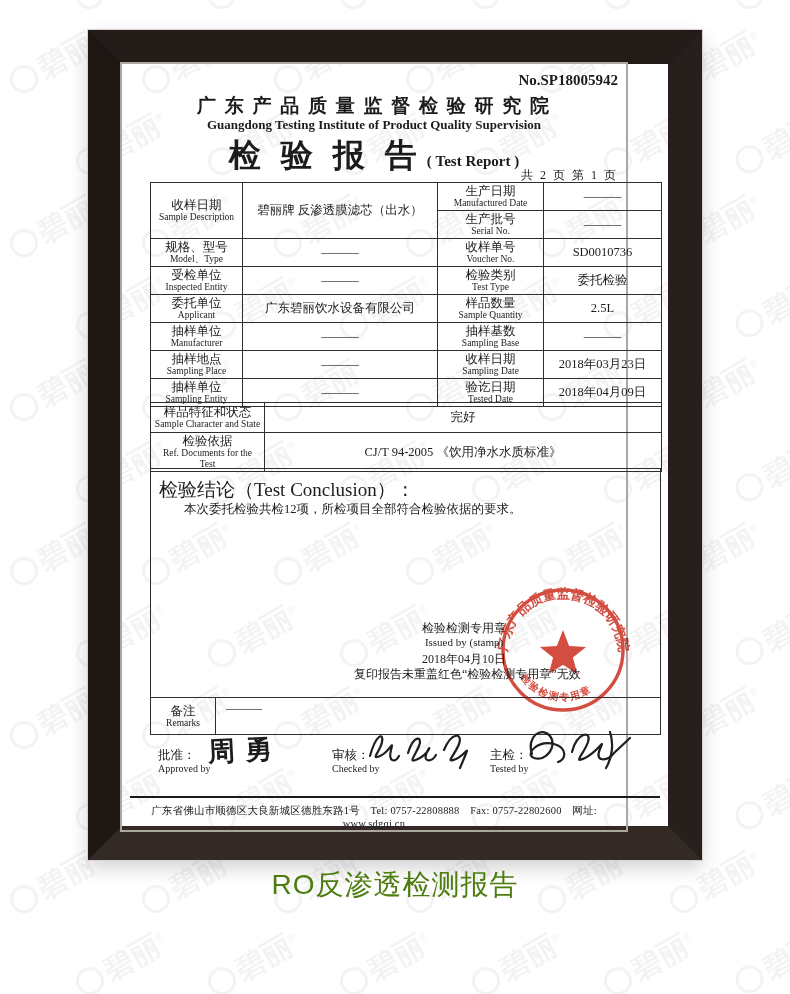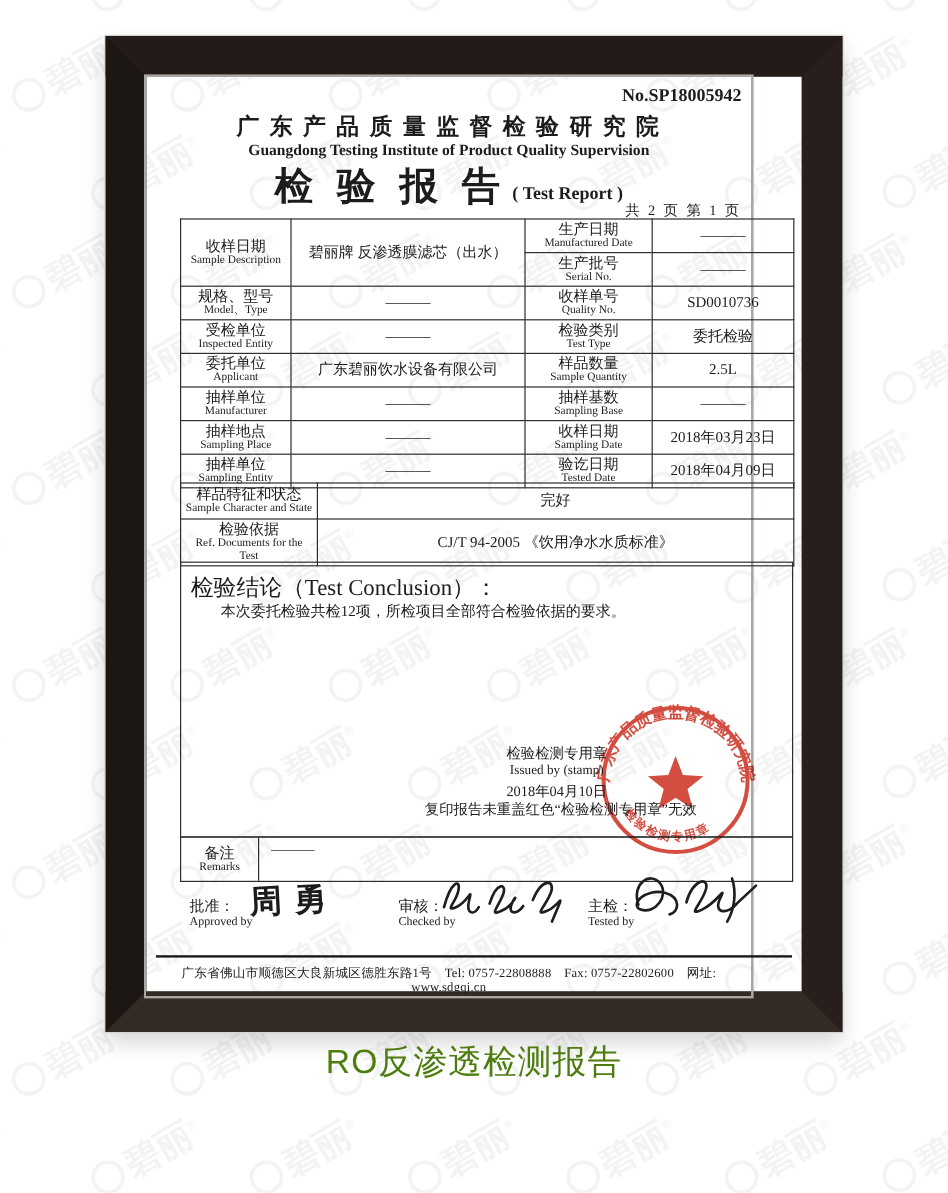--- a/index.html
+++ b/index.html
@@ -201,21 +201,21 @@
         <td>———</td>
       </tr>
       <tr style="height:27px">
         <td class="lbl">
           <span class="cn">规格、型号</span>
           <span class="en">Model、Type</span>
         </td>
         <td>———</td>
         <td class="lbl">
           <span class="cn">收样单号</span>
-          <span class="en">Quality No.</span>
+          <span class="en">Voucher No.</span>
         </td>
         <td>SD0010736</td>
       </tr>
       <tr style="height:28px">
         <td class="lbl">
           <span class="cn">受检单位</span>
           <span class="en">Inspected Entity</span>
         </td>
         <td>———</td>
         <td class="lbl">

